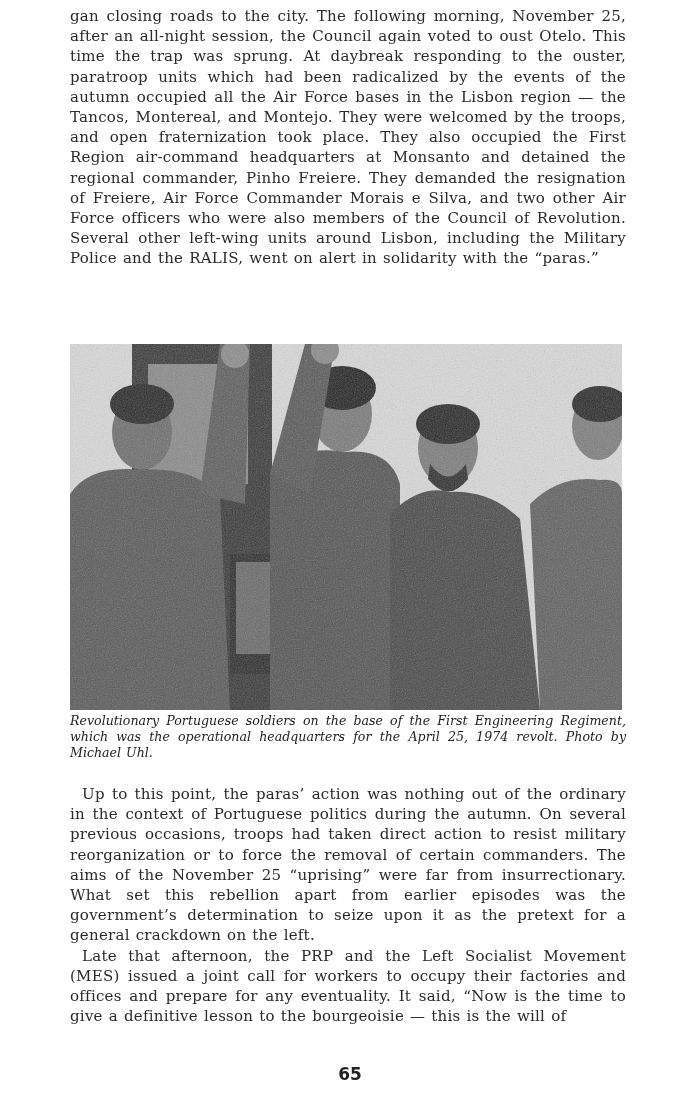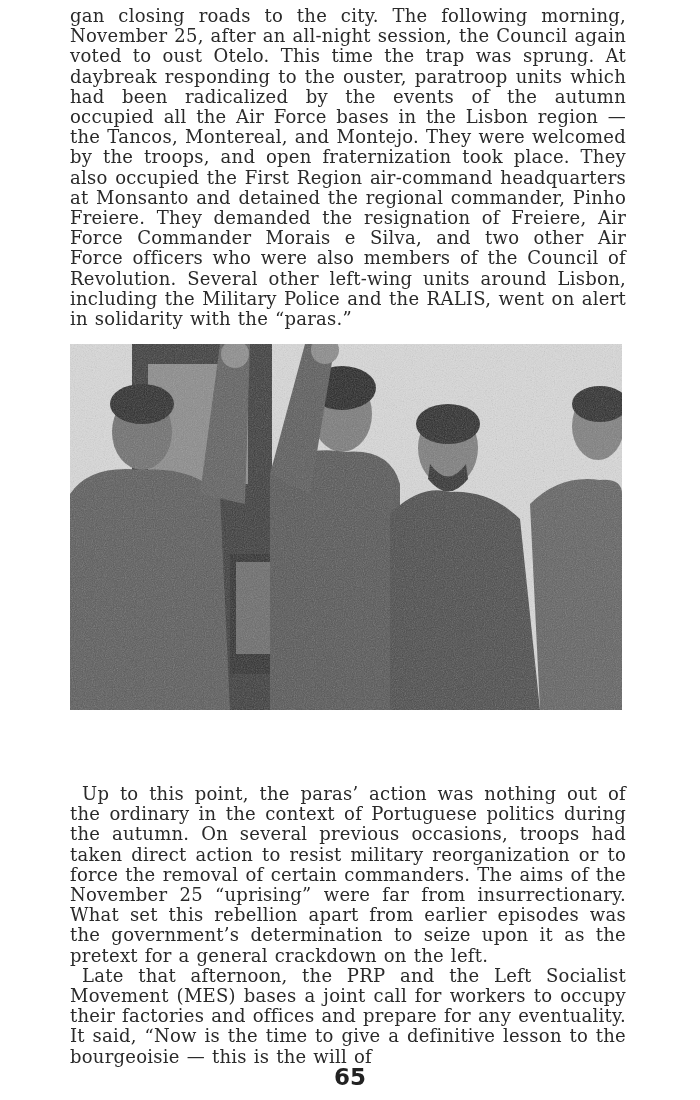--- a/index.html
+++ b/index.html
@@ -11,21 +11,21 @@
     font-family: "DejaVu Serif", serif;
     color: #2a2a2a;
   }
   .page { position: absolute; left: 0; top: 0; width: 700px; height: 1100px; }
   .col {
     position: absolute;
     left: 70px;
     width: 556px;
   }
   .text {
-    font-size: 18px;
+    font-size: 15px;
     line-height: 20.2px;
     text-align: justify;
     letter-spacing: 0.25px;
     word-spacing: 1px;
     margin: 0;
   }
   .text.indent { text-indent: 12px; }
   #top-text { top: 6px; }
   .photo {
     position: absolute;
@@ -48,21 +48,21 @@
   }
   #bottom-text { top: 784px; }
   .para2 { margin-top: 0; }
   .page-number {
     position: absolute;
     top: 1064px;
     left: 0; width: 700px;
     text-align: center;
     font-family: "DejaVu Sans", sans-serif;
     font-weight: bold;
-    font-size: 23px;
+    font-size: 17px;
     color: #222;
   }
 </style>
 </head>
 <body>
 
 <div class="page">
 
   <div class="col" id="top-text">
     <p class="text">gan closing roads to the city. The following morning, November 25, after an all-night session, the Council again voted to oust Otelo. This time the trap was sprung. At daybreak responding to the ouster, paratroop units which had been radicalized by the events of the autumn occupied all the Air Force bases in the Lisbon region — the Tancos, Montereal, and Montejo. They were welcomed by the troops, and open fraternization took place. They also occupied the First Region air-command headquarters at Monsanto and detained the regional commander, Pinho Freiere. They demanded the resignation of Freiere, Air Force Commander Morais e Silva, and two other Air Force officers who were also members of the Council of Revolution. Several other left-wing units around Lisbon, including the Military Police and the RALIS, went on alert in solidarity with the “paras.”</p>
@@ -107,21 +107,24 @@
       <path d="M320 170 Q350 140 380 148 Q420 146 450 175 L470 366 L320 366 Z" fill="#4a4a4a"></path>
 
       <ellipse cx="528" cy="82" rx="26" ry="34" fill="#7e7e7e"></ellipse>
       <ellipse cx="530" cy="60" rx="28" ry="18" fill="#2b2b2b"></ellipse>
       <path d="M460 160 Q490 130 530 136 Q552 134 552 150 L552 366 L470 366 Z" fill="#616161"></path>
 
       <rect x="0" y="0" width="552" height="366" fill="#000" filter="url(#grain)"></rect>
     </svg>
   </div>
 
+  <div class="col" id="caption-wrap" style="top:713px;">
+    <p id="caption" class="text" style="position:static;">Revolutionary Portuguese soldiers on the base of the First Engineering Regiment, which was the operational headquarters for the April 25, 1974 revolt. Photo by Michael Uhl.</p>
+  </div>
 
   <div class="col" id="bottom-text">
     <p class="text indent">Up to this point, the paras’ action was nothing out of the ordinary in the context of Portuguese politics during the autumn. On several previous occasions, troops had taken direct action to resist military reorganization or to force the removal of certain commanders. The aims of the November 25 “uprising” were far from insurrectionary. What set this rebellion apart from earlier episodes was the government’s determination to seize upon it as the pretext for a general crackdown on the left.</p>
-    <p class="text indent para2">Late that afternoon, the PRP and the Left Socialist Movement (MES) bases a joint call for workers to occupy their factories and offices and prepare for any eventuality. It said, “Now is the time to give a definitive lesson to the bourgeoisie — this is the will of</p>
+    <p class="text indent para2">Late that afternoon, the PRP and the Left Socialist Movement (MES) issued a joint call for workers to occupy their factories and offices and prepare for any eventuality. It said, “Now is the time to give a definitive lesson to the bourgeoisie — this is the will of</p>
   </div>
 
   <div class="page-number">65</div>
 
 </div>
 
 </body></html>

